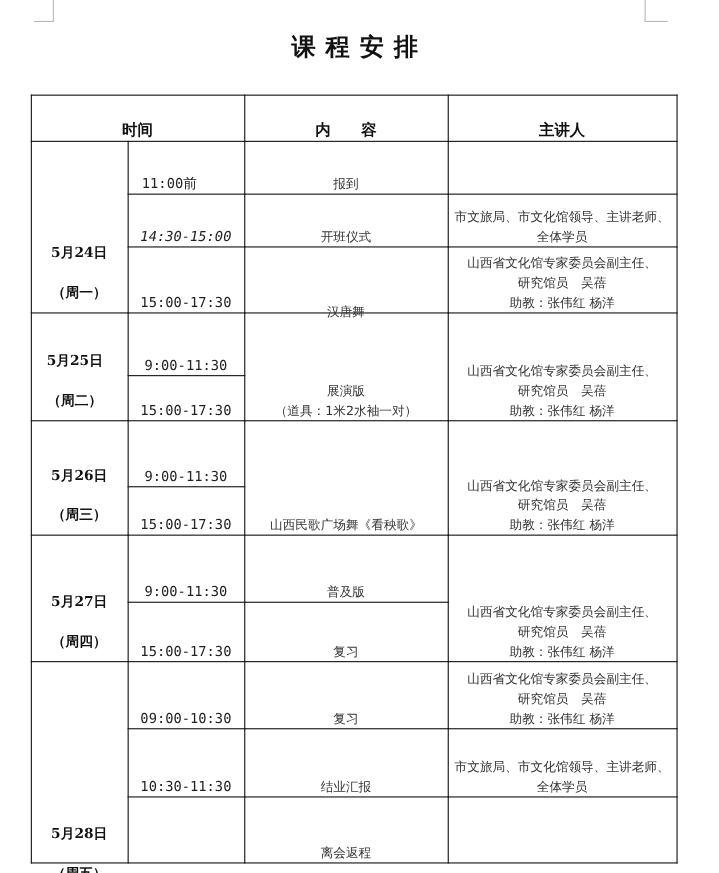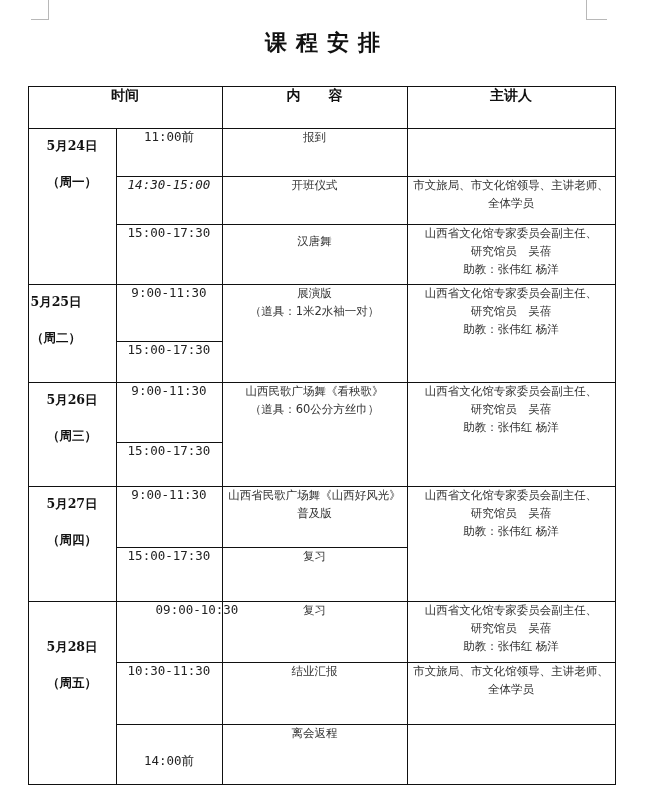--- a/index.html
+++ b/index.html
@@ -4,21 +4,21 @@
 <style>
   html, body { margin:0; padding:0; background:#ffffff; }
   body { width:654px; height:794px; position:relative; overflow:hidden;
          font-family:"DejaVu Sans", "Liberation Sans", sans-serif; color:#222; }
   .corner { position:absolute; border-color:#b8b8b8; border-style:solid; }
   .corner.tl { left:31px; top:0; width:17px; height:19px; border-width:0 1px 1px 0; }
   .title { position:absolute; left:0; top:28px; width:654px; text-align:center;
            font-family:"DejaVu Serif", "Liberation Serif", serif; font-weight:bold;
            font-size:22px; letter-spacing:9px; color:#111; }
   .cell { position:absolute; box-sizing:border-box; display:flex; flex-direction:column;
-          align-items:center; justify-content:flex-start; text-align:center;
+          align-items:center; justify-content:flex-end; text-align:center;
           font-size:11.5px; line-height:18px; color:#333; }
   .hline, .vline { position:absolute; background:#111; }
   .hdr { font-family:"DejaVu Serif", "Liberation Serif", serif; font-weight:bold;
          font-size:14px; color:#111; }
   .date { font-family:"DejaVu Serif", "Liberation Serif", serif; font-weight:bold;
           font-size:12.5px; color:#111; line-height:36px; }
   .time { font-family:"DejaVu Sans Mono", "Liberation Mono", monospace; font-size:12.5px; color:#222; }
 </style>
 </head>
 <body>
@@ -45,21 +45,21 @@
     <div class="vline" style="left: 222px; top: 86px; height: 43px; width: 1px;"></div>
     <div class="vline" style="left: 407px; top: 86px; height: 43px; width: 1px;"></div>
     <div class="cell date" style="left: 28px; top: 128px; width: 88px; height: 156px;">
       <span>5月24日</span>
       <span>（周一）</span>
     </div>
     <div class="vline" style="left: 116px; top: 128px; height: 157px; width: 1px;"></div>
     <div class="vline" style="left: 222px; top: 128px; height: 157px; width: 1px;"></div>
     <div class="vline" style="left: 407px; top: 128px; height: 157px; width: 1px;"></div>
     <div class="hline" style="left: 28px; top: 284px; width: 588px; height: 1px;"></div>
-    <div class="cell time" style="left: 116px; top: 128px; width: 106px; height: 48px;">
+    <div class="cell time" style="left: 101px; top: 128px; width: 106px; height: 48px;">
       <span>11:00前</span>
     </div>
     <div class="cell " style="left: 222px; top: 128px; width: 185px; height: 48px;">
       <span>报到</span>
     </div>
     <div class="cell " style="left: 407px; top: 128px; width: 208px; height: 48px;"></div>
     <div class="cell time" style="left: 116px; top: 176px; width: 106px; height: 48px; font-style: italic;">
       <span>14:30-15:00</span>
     </div>
     <div class="hline" style="left: 116px; top: 176px; width: 107px; height: 1px;"></div>
@@ -79,21 +79,21 @@
     <div class="cell " style="left: 222px; top: 232px; width: 185px; height: 60px;">
       <span>汉唐舞</span>
     </div>
     <div class="hline" style="left: 222px; top: 224px; width: 186px; height: 1px;"></div>
     <div class="cell " style="left: 407px; top: 224px; width: 208px; height: 60px;">
       <span>山西省文化馆专家委员会副主任、</span>
       <span>研究馆员　吴蓓</span>
       <span>助教：张伟红 杨洋</span>
     </div>
     <div class="hline" style="left: 407px; top: 224px; width: 209px; height: 1px;"></div>
-    <div class="cell date" style="left: 12px; top: 284px; width: 88px; height: 98px;">
+    <div class="cell date" style="left: 24px; top: 284px; width: 88px; height: 98px;">
       <span>5月25日</span>
       <span>（周二）</span>
     </div>
     <div class="vline" style="left: 116px; top: 284px; height: 99px; width: 1px;"></div>
     <div class="vline" style="left: 222px; top: 284px; height: 99px; width: 1px;"></div>
     <div class="vline" style="left: 407px; top: 284px; height: 99px; width: 1px;"></div>
     <div class="hline" style="left: 28px; top: 382px; width: 588px; height: 1px;"></div>
     <div class="cell time" style="left: 116px; top: 284px; width: 106px; height: 57px;">
       <span>9:00-11:30</span>
     </div>
@@ -120,40 +120,38 @@
     <div class="hline" style="left: 28px; top: 486px; width: 588px; height: 1px;"></div>
     <div class="cell time" style="left: 116px; top: 382px; width: 106px; height: 60px;">
       <span>9:00-11:30</span>
     </div>
     <div class="cell time" style="left: 116px; top: 442px; width: 106px; height: 44px;">
       <span>15:00-17:30</span>
     </div>
     <div class="hline" style="left: 116px; top: 442px; width: 107px; height: 1px;"></div>
     <div class="cell " style="left: 222px; top: 382px; width: 185px; height: 104px;">
       <span>山西民歌广场舞《看秧歌》</span>
-      <span>（道具：60公分方丝巾）</span>
     </div>
     <div class="cell " style="left: 407px; top: 382px; width: 208px; height: 104px;">
       <span>山西省文化馆专家委员会副主任、</span>
       <span>研究馆员　吴蓓</span>
       <span>助教：张伟红 杨洋</span>
     </div>
     <div class="cell date" style="left: 28px; top: 486px; width: 88px; height: 115px;">
       <span>5月27日</span>
       <span>（周四）</span>
     </div>
     <div class="vline" style="left: 116px; top: 486px; height: 116px; width: 1px;"></div>
     <div class="vline" style="left: 222px; top: 486px; height: 116px; width: 1px;"></div>
     <div class="vline" style="left: 407px; top: 486px; height: 116px; width: 1px;"></div>
     <div class="hline" style="left: 28px; top: 601px; width: 588px; height: 1px;"></div>
     <div class="cell time" style="left: 116px; top: 486px; width: 106px; height: 61px;">
       <span>9:00-11:30</span>
     </div>
     <div class="cell " style="left: 222px; top: 486px; width: 185px; height: 61px;">
-      <span>山西省民歌广场舞《山西好风光》</span>
       <span>普及版</span>
     </div>
     <div class="cell time" style="left: 116px; top: 547px; width: 106px; height: 54px;">
       <span>15:00-17:30</span>
     </div>
     <div class="hline" style="left: 116px; top: 547px; width: 107px; height: 1px;"></div>
     <div class="cell " style="left: 222px; top: 547px; width: 185px; height: 54px;">
       <span>复习</span>
     </div>
     <div class="hline" style="left: 222px; top: 547px; width: 186px; height: 1px;"></div>
@@ -163,21 +161,21 @@
       <span>助教：张伟红 杨洋</span>
     </div>
     <div class="cell date" style="left: 28px; top: 601px; width: 88px; height: 183px; margin-top: 28px;">
       <span>5月28日</span>
       <span>（周五）</span>
     </div>
     <div class="vline" style="left: 116px; top: 601px; height: 184px; width: 1px;"></div>
     <div class="vline" style="left: 222px; top: 601px; height: 184px; width: 1px;"></div>
     <div class="vline" style="left: 407px; top: 601px; height: 184px; width: 1px;"></div>
     <div class="hline" style="left: 28px; top: 784px; width: 588px; height: 1px;"></div>
-    <div class="cell time" style="left: 116px; top: 601px; width: 106px; height: 61px; margin-left: 28px;">
+    <div class="cell time" style="left: 116px; top: 601px; width: 106px; height: 61px;">
       <span>09:00-10:30</span>
     </div>
     <div class="cell " style="left: 222px; top: 601px; width: 185px; height: 61px;">
       <span>复习</span>
     </div>
     <div class="cell " style="left: 407px; top: 601px; width: 208px; height: 61px;">
       <span>山西省文化馆专家委员会副主任、</span>
       <span>研究馆员　吴蓓</span>
       <span>助教：张伟红 杨洋</span>
     </div>

